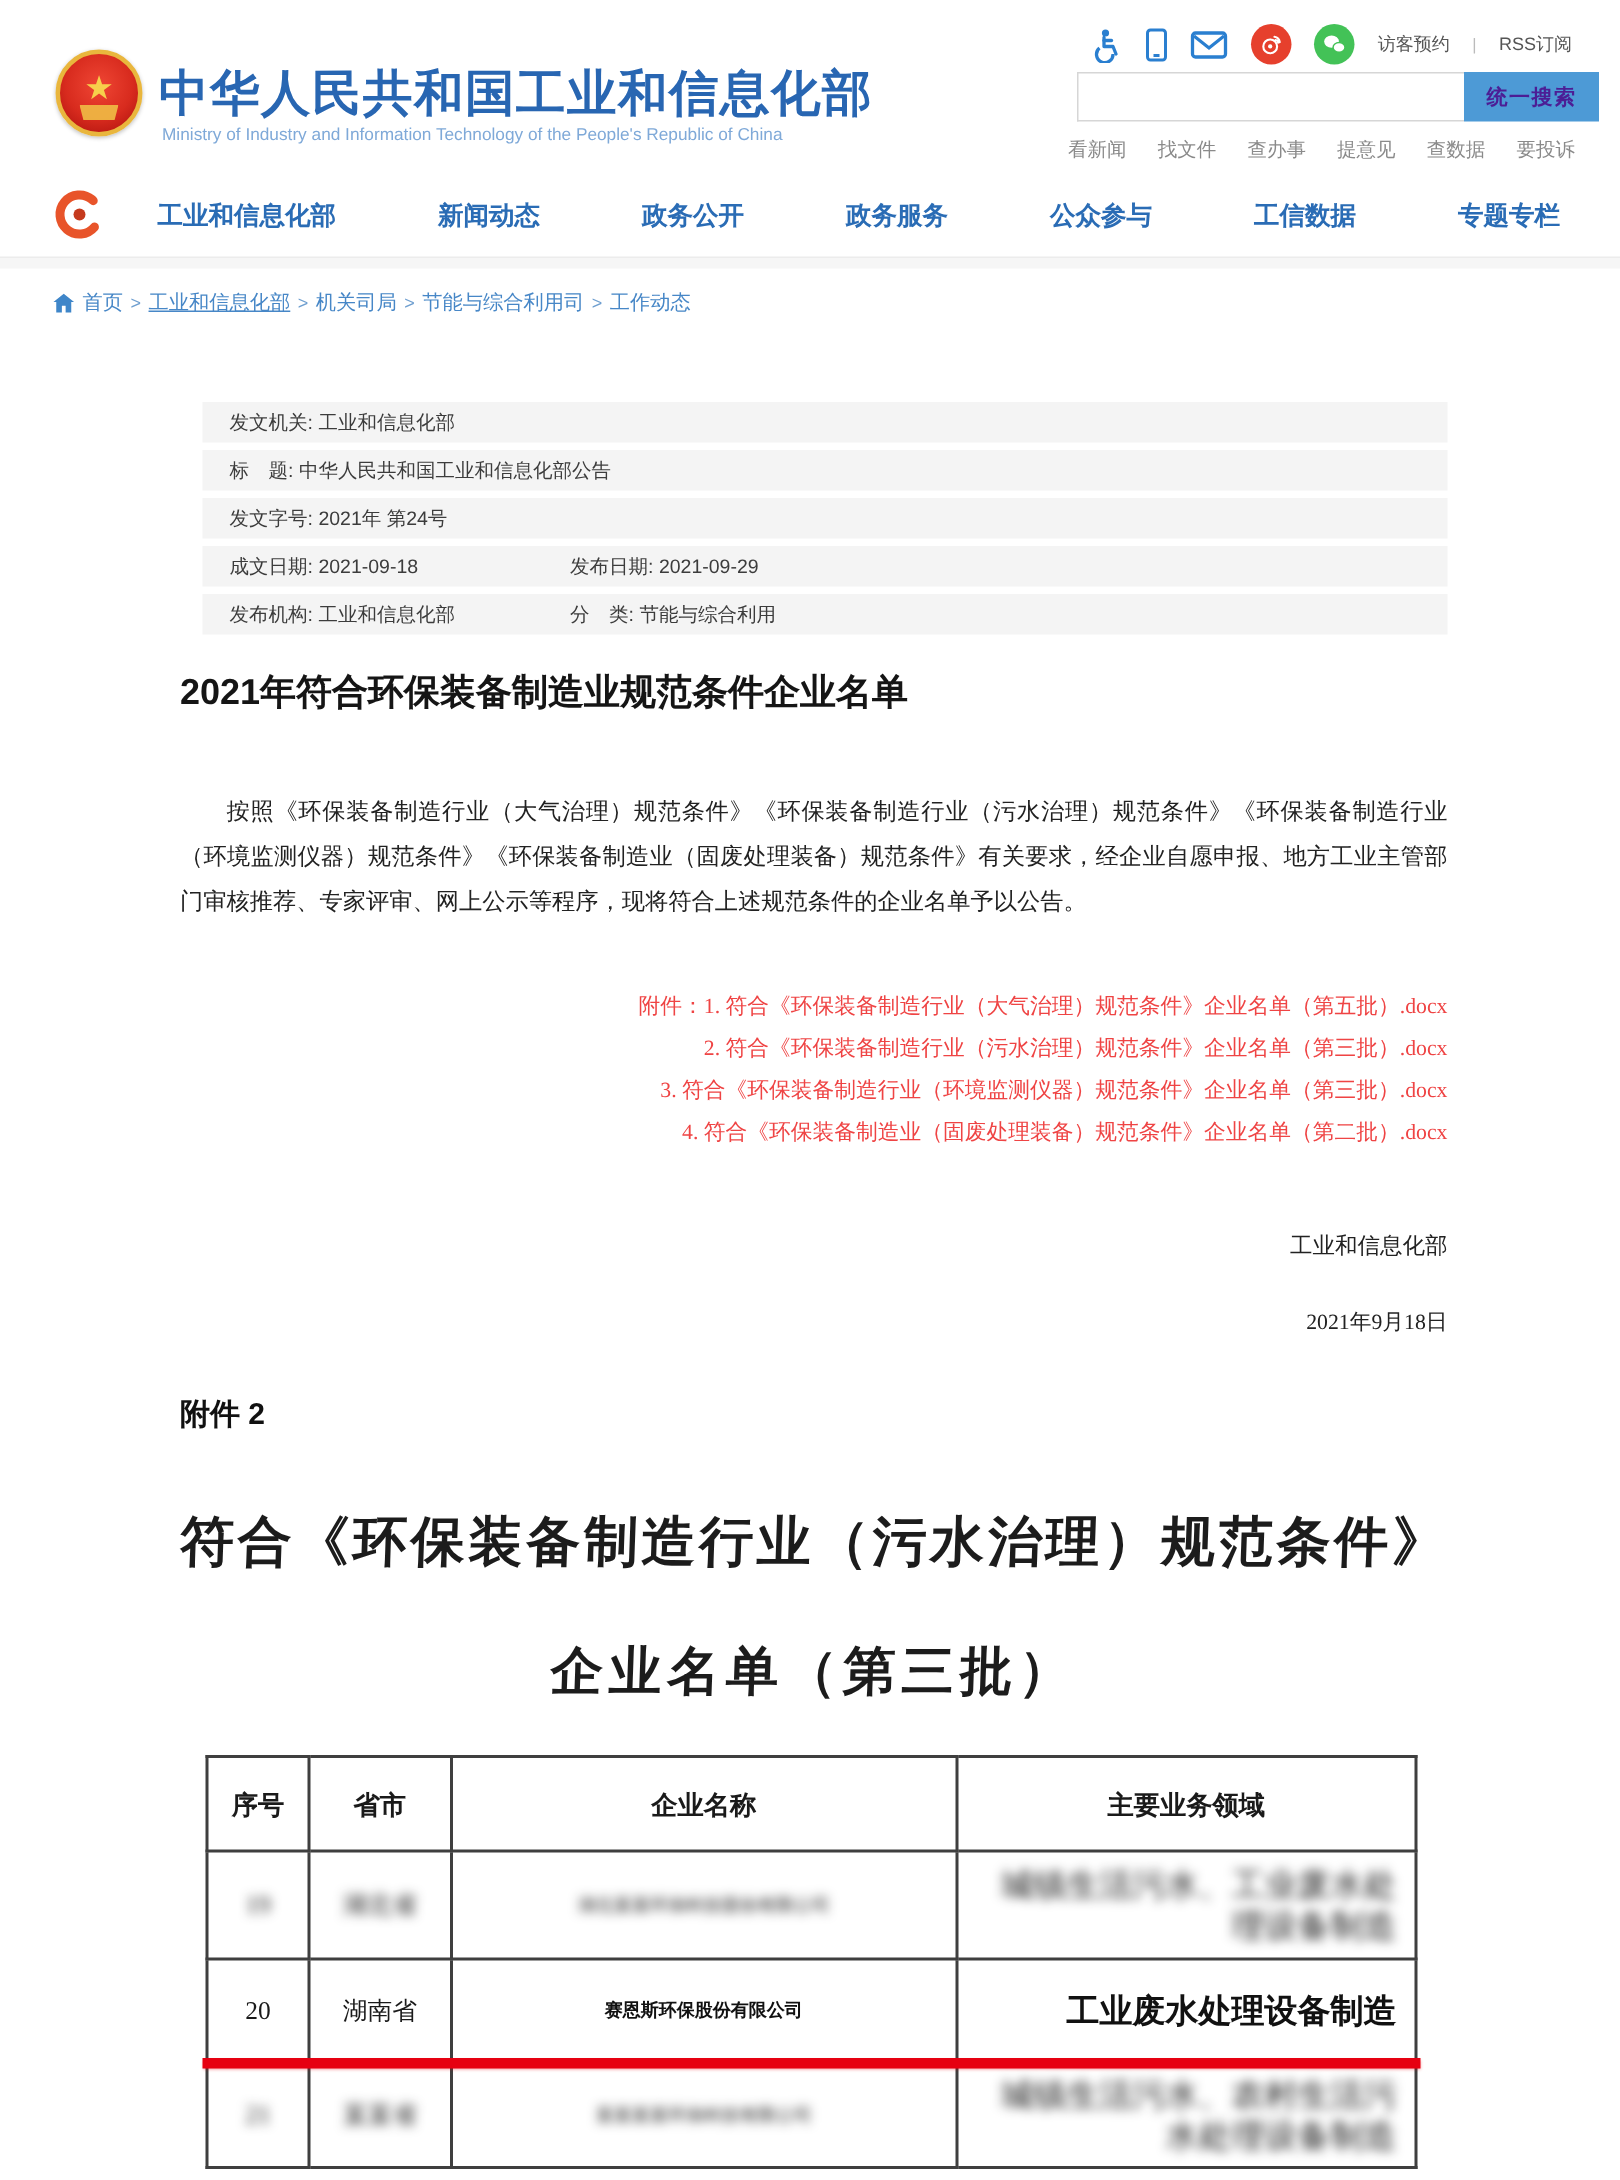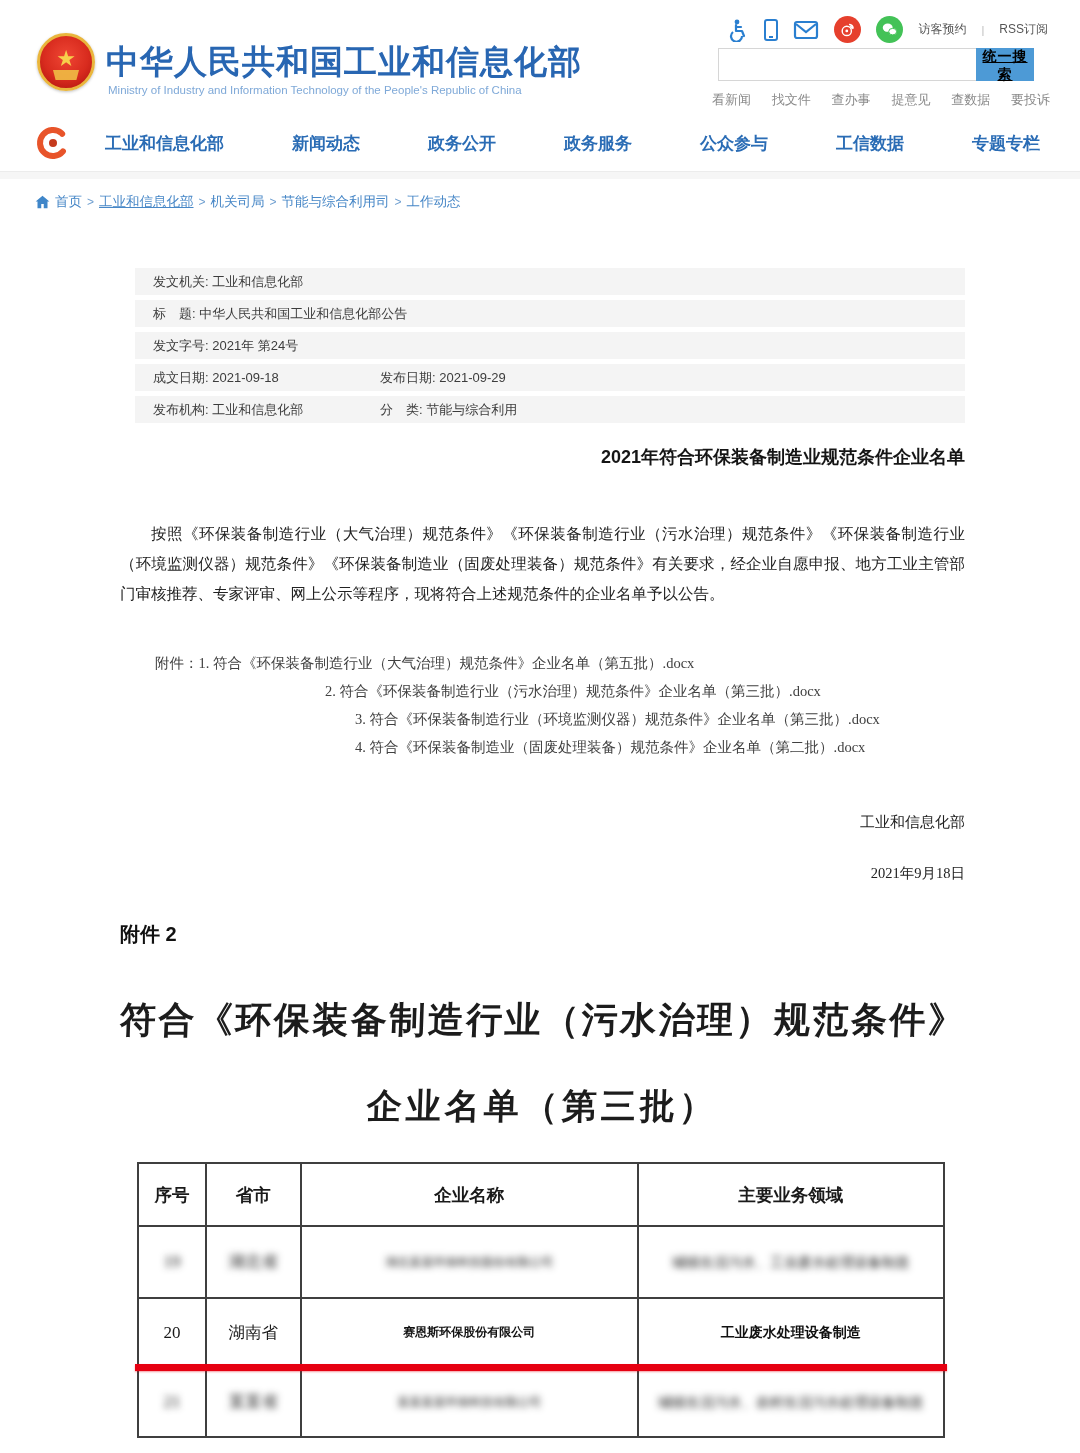--- a/index.html
+++ b/index.html
@@ -30,22 +30,22 @@
     width:4px; height:2px; background:#2a7fd0; }
   .round-ic { width:27px; height:27px; border-radius:50%; display:flex; align-items:center; justify-content:center; }
   .weibo-bg { background:#e6402d; }
   .wechat-bg { background:#43c257; }
   .toplink { font-size:12px; color:#555; text-decoration:none; cursor:pointer; }
   .topdiv { color:#bbb; font-size:11px; }
 
   .search-wrap { position:absolute; left:718px; top:48px; display:flex; }
   .search-input { width:258px; height:33px; border:1px solid #d6d6d6; border-right:none;
     outline:none; padding:0 8px; font-size:13px; }
-  .search-btn { width:58px; height:33px; background:#4d9ad6; color:#000000; border:none;
-    font-size:14px; font-weight:bold; cursor:pointer; letter-spacing:1px;text-decoration:underline; }
+  .search-btn { width:90px; height:33px; background:#4d9ad6; color:#4c1d95; border:none;
+    font-size:14px; font-weight:bold; cursor:pointer; letter-spacing:1px; }
   .quick-links { position:absolute; left:712px; top:91px; width:338px; display:flex;
     justify-content:space-between; }
   .quick-links span { font-size:13px; color:#8a8a8a; cursor:pointer; }
 
   
   .navbar { position:relative; width:1080px; height:57px; background:#fff; border-bottom:1px solid #ececec; }
   .nav-logo { position:absolute; left:33px; top:8px; }
   .nav-items { position:absolute; left:105px; right:40px; top:0; height:56px;
     display:flex; justify-content:space-between; align-items:center; }
   .nav-items span { font-size:17px; font-weight:bold; color:#2a6cb5; cursor:pointer; white-space:nowrap; }
@@ -58,25 +58,25 @@
   .crumb { cursor:pointer; }
   .crumb.u { text-decoration:underline; }
 
   
   .doc { position:absolute; left:120px; top:268px; width:845px; }
   .meta-row { position:relative; height:27px; line-height:27px; background:#f4f4f4;
     margin:0 0 5px 15px; padding-left:18px; font-size:13px; color:#3c3c3c; }
   .meta-col2 { position:absolute; left:245px; top:0; }
   .meta-label { color:#3c3c3c; }
 
-  .doc-title { margin-top:22px; text-align:right; font-size:18px; font-weight:bold; color:#151515; }
+  .doc-title { margin-top:22px; text-align:left; font-size:24px; font-weight:bold; color:#151515; }
   .doc-para { margin-top:50px; font-family:"Liberation Serif","DejaVu Serif",serif;
     font-size:15.5px; line-height:30px; color:#222; text-indent:2em; text-align:justify; }
   .atts { margin-top:40px; font-family:"Liberation Serif","DejaVu Serif",serif;
-    font-size:14.5px; line-height:28px; color:#404040; }
+    font-size:14.5px; line-height:28px; color:#ef4444;text-align:right; }
   .att1 { margin-left:35px; } .att2 { margin-left:205px; }
   .att3 { margin-left:235px; } .att4 { margin-left:235px; }
   .sig-name { margin-top:52px; text-align:right; font-size:15px; color:#222;
     font-family:"Liberation Serif","DejaVu Serif",serif; }
   .sig-date { margin-top:32px; text-align:right; font-size:14.5px; color:#222;
     font-family:"Liberation Serif","DejaVu Serif",serif; }
   .annex-label { margin-top:38px; font-size:20px; font-weight:bold; color:#111; }
   .callig1 { margin-top:48px; font-family:"DejaVu Serif","Liberation Serif",serif;
     font-weight:bold; font-size:36px; color:#1c1c1c; text-align:justify; text-align-last:justify;
     transform:skewX(-2deg); letter-spacing:1px; }
@@ -90,21 +90,21 @@
     font-family:"Liberation Serif","DejaVu Serif",serif; }
   .tr { display:table-row; }
   .td { display:table-cell; border:2px solid #3f3f3f; vertical-align:middle; text-align:center; }
   .c1 { width:68px; } .c2 { width:95px; } .c3 { width:338px; } .c4 { width:307px; }
   .hrow .td { height:63px; font-size:17.5px; font-weight:bold; color:#1a1a1a; }
   .r19 .td { height:72px; } .r20 .td { height:69px; } .r21 .td { height:70px; }
   .blurred { filter:blur(3.5px); color:#3a3a3a; }
   .cell-no { font-size:17px; color:#1a1a1a; }
   .cell-prov { font-size:16.5px; color:#1a1a1a; }
   .cell-comp { font-size:12px; font-weight:bold; color:#111; }
-  .cell-biz { text-align:center; padding:6px 12px; font-size:14px; color:#111;
+  .cell-biz { text-align:right; padding:6px 12px; font-size:22px; color:#111;
     font-weight:bold; line-height:27px; }
   .r19 .cell-comp, .r21 .cell-comp, .r19 .cell-biz, .r21 .cell-biz,
   .r19 .cell-no, .r21 .cell-no, .r19 .cell-prov, .r21 .cell-prov { font-weight:normal; }
   .red-underline { position:absolute; left:-2px; width:812px; top:202px; height:7px;
     background:#e60011; z-index:5; box-shadow:0 1px 2px rgba(230,0,17,.4); }
 </style>
 </head>
 <body>
 
 <div class="top-header">

